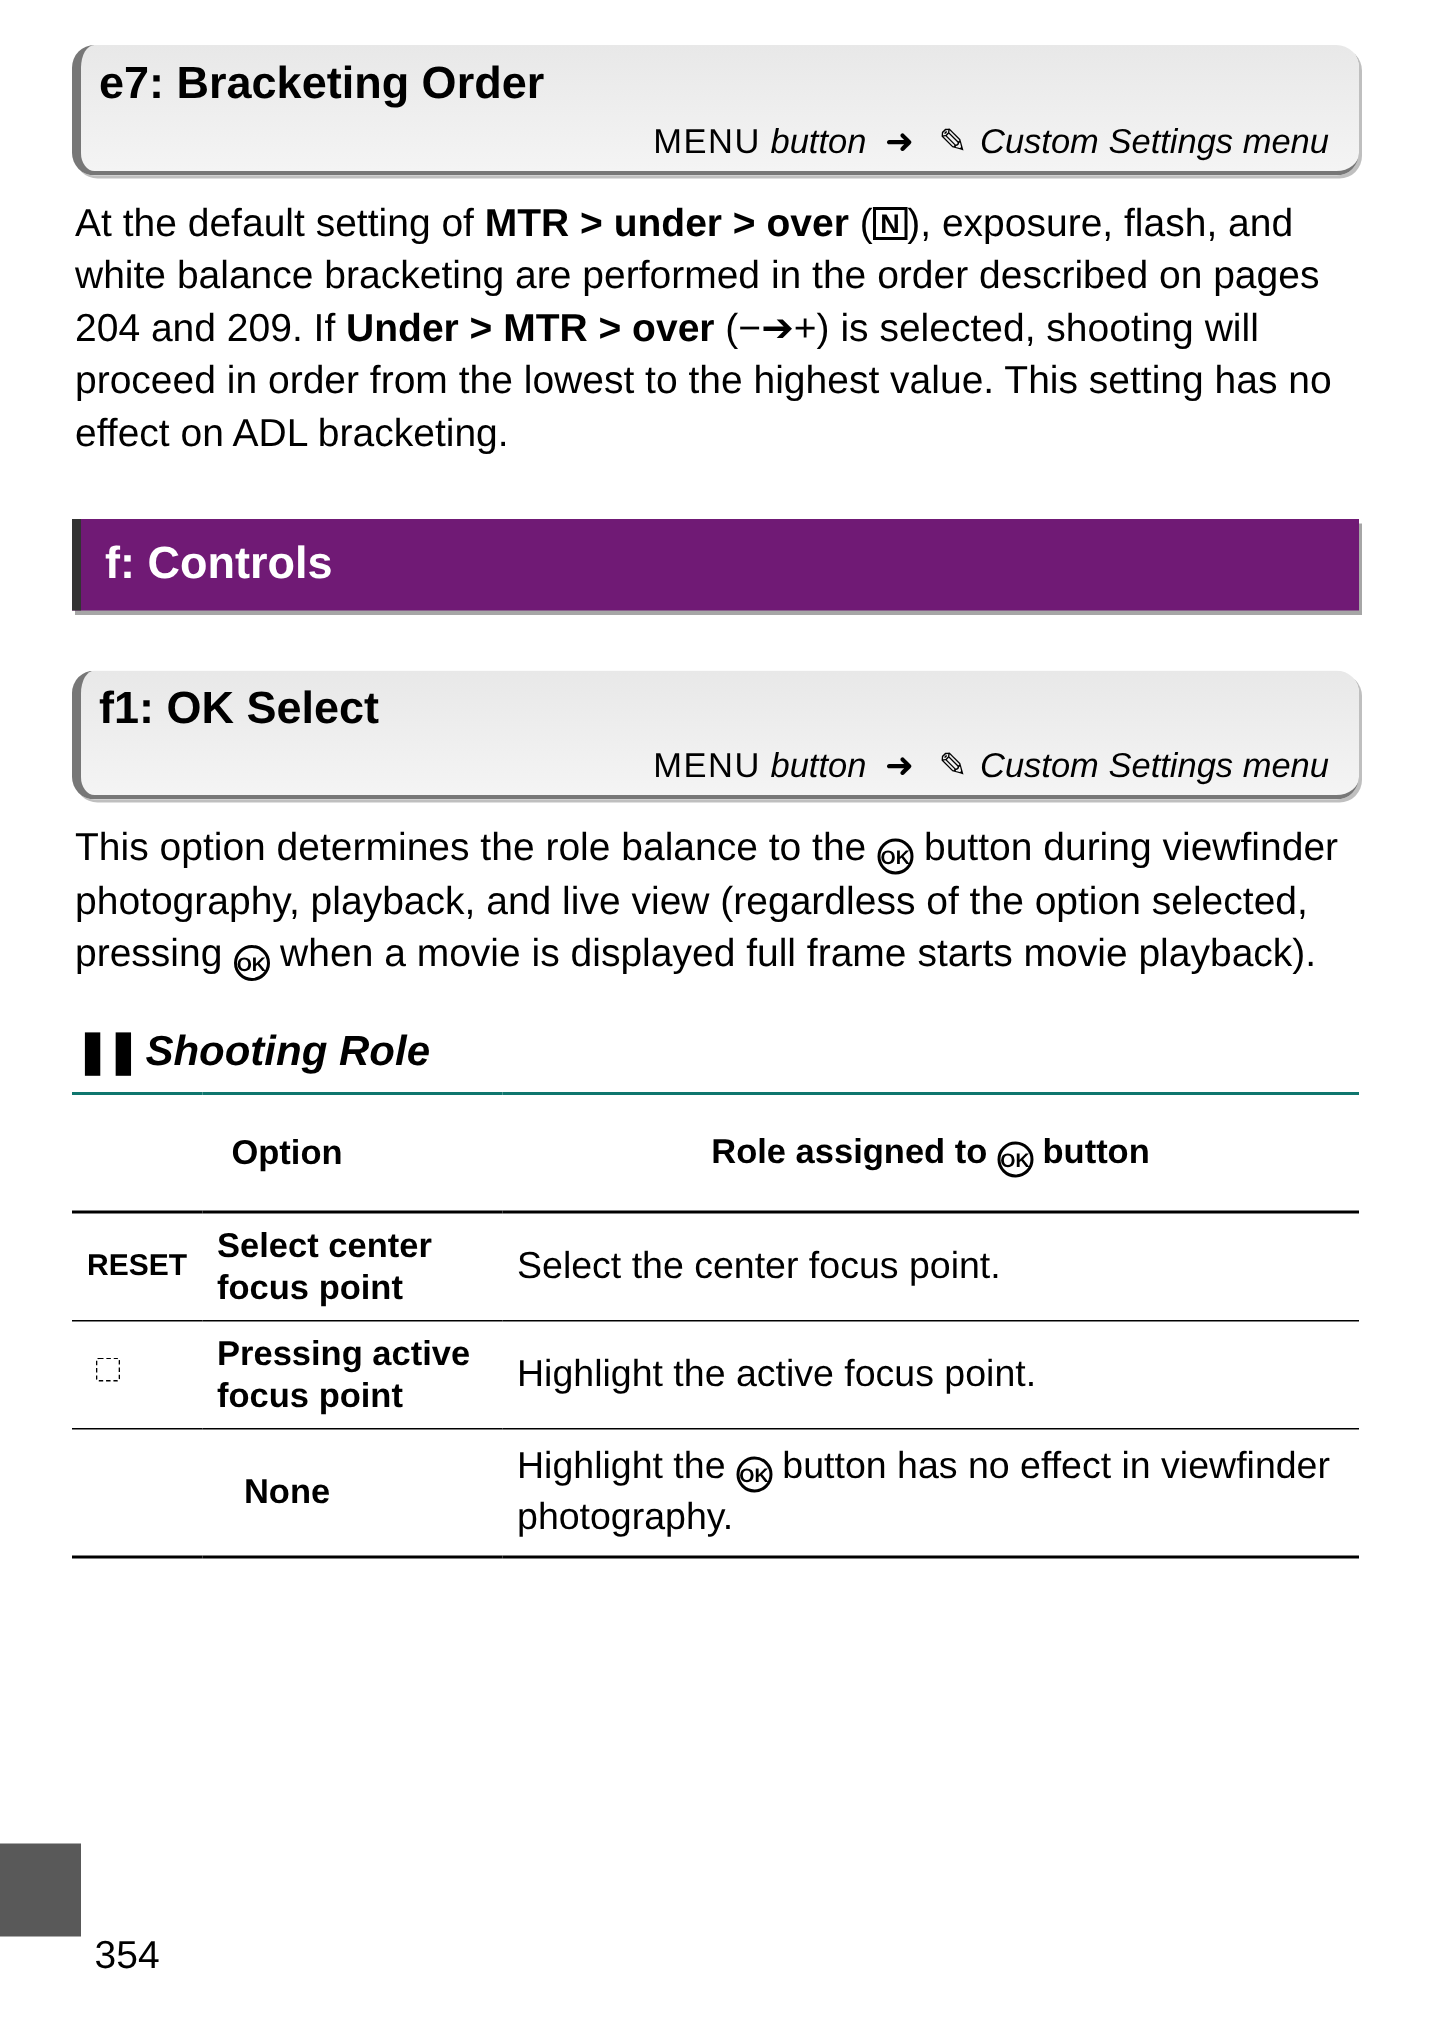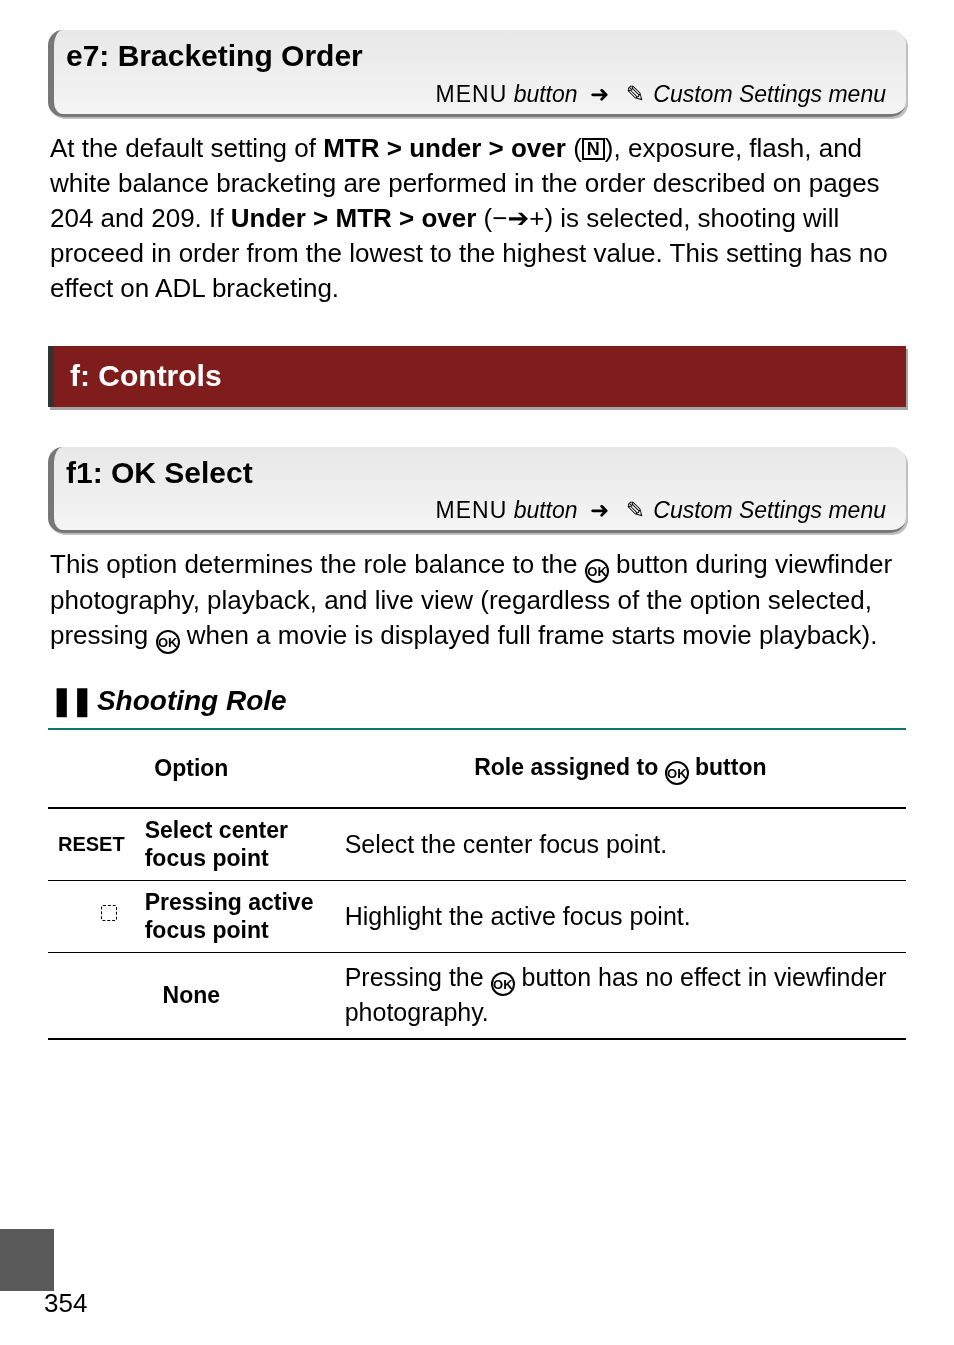--- a/index.html
+++ b/index.html
@@ -49,21 +49,21 @@
     margin: 0 2px 0 4px;
   }
 
   .body-text {
     margin: 14px 2px 0 2px;
     font-size: 26px;
   }
   .body-text b { font-weight: bold; }
 
   .group-header {
-    background: #7f1d1d;
+    background: #701a75;
     color: #fff;
     font-weight: bold;
     font-size: 30px;
     padding: 10px 16px;
     margin-top: 40px;
     margin-bottom: 40px;
     border-left: 6px solid #333;
     box-shadow: 2px 3px 0 rgba(0,0,0,0.35);
   }
 
@@ -91,42 +91,42 @@
     font-weight: bold;
     text-align: center;
   }
   table.opt td {
     border-bottom: 1px solid #000;
     padding: 8px 10px;
     vertical-align: middle;
   }
   table.opt tr:last-child td { border-bottom: 2px solid #000; }
   table.opt td.icon {
-    text-align: right;
+    text-align: left;
     width: 70px;
     font-size: 20px;
     font-weight: bold;
   }
   table.opt td.optname {
     font-weight: bold;
     width: 200px;
     line-height: 1.2;
   }
   table.opt td.optname.center { text-align: center; }
   table.opt td.role { font-weight: normal; font-size: 25px; }
 
   .ok-circle {
     display: inline-block;
     width: 24px; height: 24px;
     border: 2px solid #000;
     border-radius: 50%;
     font-size: 13px;
     font-weight: bold;
     line-height: 22px;
-    text-align: right;
+    text-align: center;
     vertical-align: -3px;
   }
   .boxed-n {
     display: inline-block;
     border: 2px solid #000;
     font-size: 18px;
     font-weight: bold;
     padding: 0 3px;
     line-height: 18px;
     vertical-align: 2px;
@@ -135,21 +135,21 @@
   .page-tab {
     position: absolute;
     left: 0;
     bottom: 54px;
     width: 54px;
     height: 62px;
     background: #595959;
   }
   .page-num {
     position: absolute;
-    left: 44px;
+    left: 63px;
     bottom: 24px;
     font-size: 26px;
   }
 
   .hl-icon {
     display:inline-block; width:30px; height:22px; position:relative;
   }
   .hl-icon::before{
     content:""; position:absolute; left:6px; top:3px; width:14px; height:14px;
     border:1.5px dashed #000; border-radius:2px;
@@ -218,20 +218,20 @@
       <td class="role">Select the center focus point.</td>
     </tr>
     <tr>
       <td class="icon"><span class="hl-icon"></span></td>
       <td class="optname">Pressing active focus point</td>
       <td class="role">Highlight the active focus point.</td>
     </tr>
     <tr>
       <td class="optname center" colspan="2">None</td>
       <td class="role">
-        <span>Pressing the </span><span class="ok-circle">OK</span><span> button has no effect in viewfinder photography.</span>
+        <span>Highlight the </span><span class="ok-circle">OK</span><span> button has no effect in viewfinder photography.</span>
       </td>
     </tr>
   </tbody>
 </table>
 
 <div class="page-tab"></div>
 <div class="page-num">354</div>
 
 </body></html>

